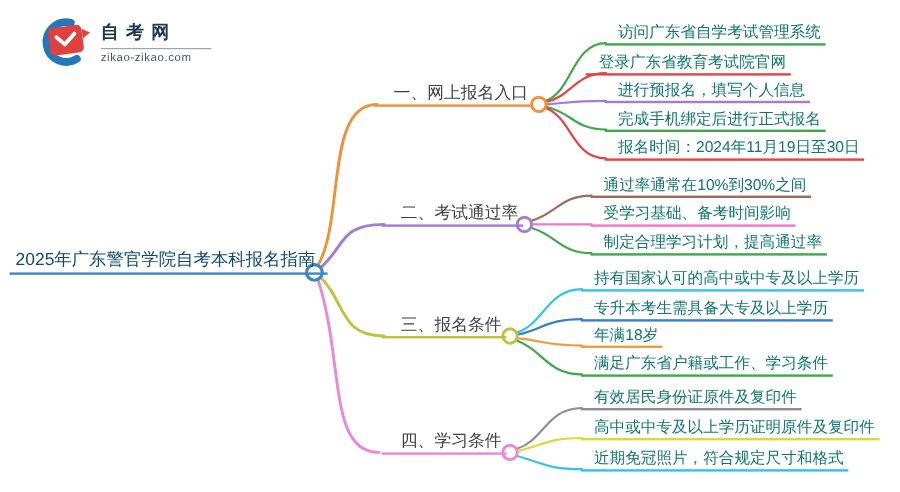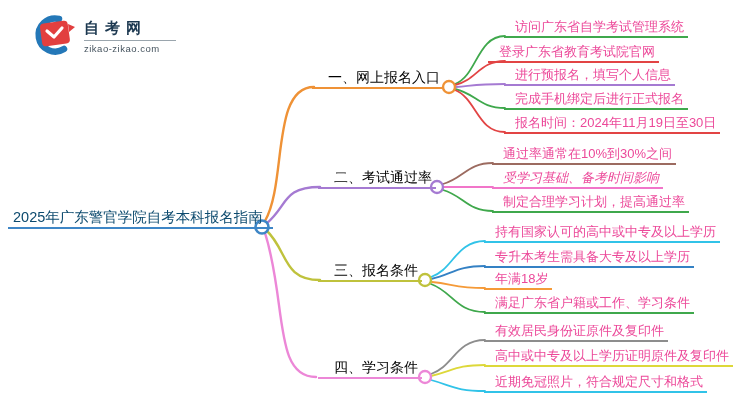--- a/index.html
+++ b/index.html
@@ -2,26 +2,26 @@
 <html><head>
 <meta charset="utf-8">
 <style>
   html,body{margin:0;padding:0;background:#ffffff;}
   body{font-family:"Liberation Sans","DejaVu Sans",sans-serif;}
   .canvas{position:relative;width:750px;height:410px;background:#ffffff;overflow:hidden;}
   svg.links{position:absolute;left:0;top:0;z-index:0;}
   svg.links path{fill:none;stroke-linecap:round;}
   .lbl{position:absolute;z-index:1;white-space:nowrap;color:#6e6e6e;background:transparent;}
   .root-label{left:8px;top:207px;font-size:14.5px;line-height:20px;border-bottom:2.5px solid #3e86c6;padding:0 10px 0 5px;color:#0c4a6e;}
-  .branch{font-size:14px;line-height:20px;border-bottom:2.2px solid;padding:0 4px 0 16px;color:#000000;}
+  .branch{font-size:14px;line-height:20px;border-bottom:2.2px solid;padding:0 4px 0 16px;color:#404040;}
   .b1{left:312px;top:67px;}
   .b2{left:318px;top:167px;}
   .b3{left:318px;top:260px;}
   .b4{left:318px;top:357px;}
-  .sub{font-size:13px;line-height:19px;border-bottom:2px solid;padding:0 4px 0 11px;color:#ec4899;}
+  .sub{font-size:13px;line-height:19px;border-bottom:2px solid;padding:0 4px 0 11px;color:#0f766e;}
   .s10{left:504px;top:17px;}  .s11{left:488px;top:42px;}  .s12{left:504px;top:65px;}
   .s13{left:504px;top:89px;}  .s14{left:504px;top:113px;}
   .s20{left:492px;top:144px;} .s21{left:492px;top:168px;} .s22{left:492px;top:192px;}
   .s30{left:484px;top:222px;} .s31{left:484px;top:247px;} .s32{left:484px;top:269px;} .s33{left:484px;top:293px;}
   .s40{left:484px;top:321px;font-family:Liberation Serif, serif;} .s41{left:484px;top:346px;} .s42{left:484px;top:372px;}
   .logo{position:absolute;left:28px;top:10px;z-index:2;display:flex;align-items:flex-start;cursor:pointer;}
   .logo-icon{width:48px;height:50px;}
   .logo-text{margin-left:8px;padding-top:9px;}
   .logo-brand{font-size:15px;font-weight:bold;color:#1c3850;letter-spacing:6px;line-height:18px;}
   .logo-divider{height:1px;background:#9aa5ad;margin:3px 0 2px 0;width:92px;}
@@ -88,21 +88,21 @@
   <div class="lbl branch b3" style="border-bottom-color: rgb(191, 194, 60);">三、报名条件</div>
   <div class="lbl branch b4" style="border-bottom-color: rgb(236, 135, 215);">四、学习条件</div>
 
   <div class="lbl sub s10" style="border-bottom-color: rgb(63, 168, 76);">访问广东省自学考试管理系统</div>
   <div class="lbl sub s11" style="border-bottom-color: rgb(226, 68, 68);">登录广东省教育考试院官网</div>
   <div class="lbl sub s12" style="border-bottom-color: rgb(165, 122, 210);">进行预报名，填写个人信息</div>
   <div class="lbl sub s13" style="border-bottom-color: rgb(63, 168, 76);">完成手机绑定后进行正式报名</div>
   <div class="lbl sub s14" style="border-bottom-color: rgb(226, 68, 68);">报名时间：2024年11月19日至30日</div>
 
   <div class="lbl sub s20" style="border-bottom-color: rgb(156, 107, 96);">通过率通常在10%到30%之间</div>
-  <div class="lbl sub s21" style="border-bottom-color: rgb(241, 117, 201); font-style: italic;">受学习基础、备考时间影响</div>
+  <div class="lbl sub s21" style="border-bottom-color: rgb(241, 117, 201);">受学习基础、备考时间影响</div>
   <div class="lbl sub s22" style="border-bottom-color: rgb(63, 168, 76);">制定合理学习计划，提高通过率</div>
 
   <div class="lbl sub s31" style="border-bottom-color: rgb(52, 129, 196);">专升本考生需具备大专及以上学历</div>
   <div class="lbl sub s30" style="border-bottom-color: rgb(49, 195, 232);">持有国家认可的高中或中专及以上学历</div>
   <div class="lbl sub s32" style="border-bottom-color: rgb(245, 154, 56);">年满18岁</div>
   <div class="lbl sub s33" style="border-bottom-color: rgb(63, 168, 76);">满足广东省户籍或工作、学习条件</div>
 
   <div class="lbl sub s40" style="border-bottom-color: rgb(141, 141, 141);">有效居民身份证原件及复印件</div>
   <div class="lbl sub s41" style="border-bottom-color: rgb(221, 216, 58);">高中或中专及以上学历证明原件及复印件</div>
   <div class="lbl sub s42" style="border-bottom-color: rgb(49, 195, 232);">近期免冠照片，符合规定尺寸和格式</div>

